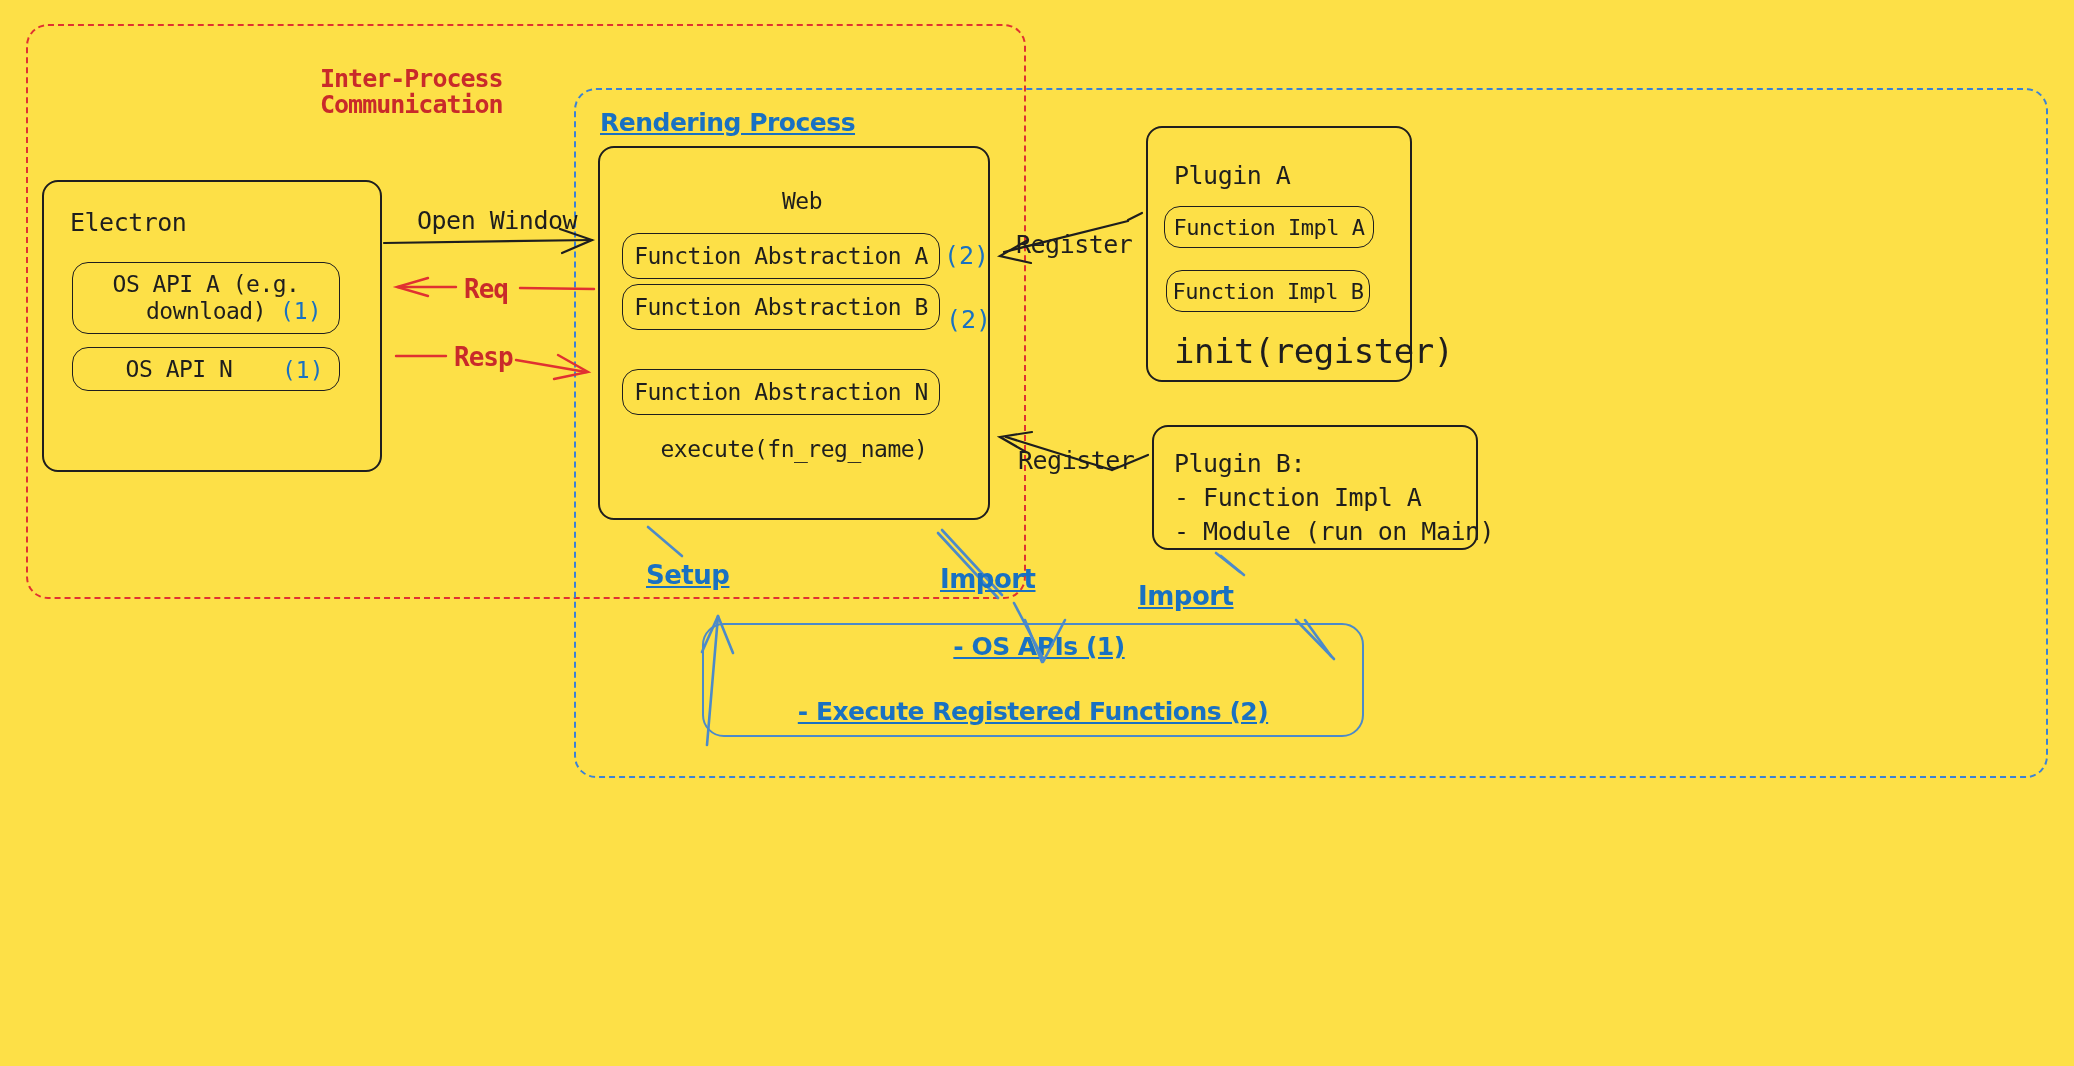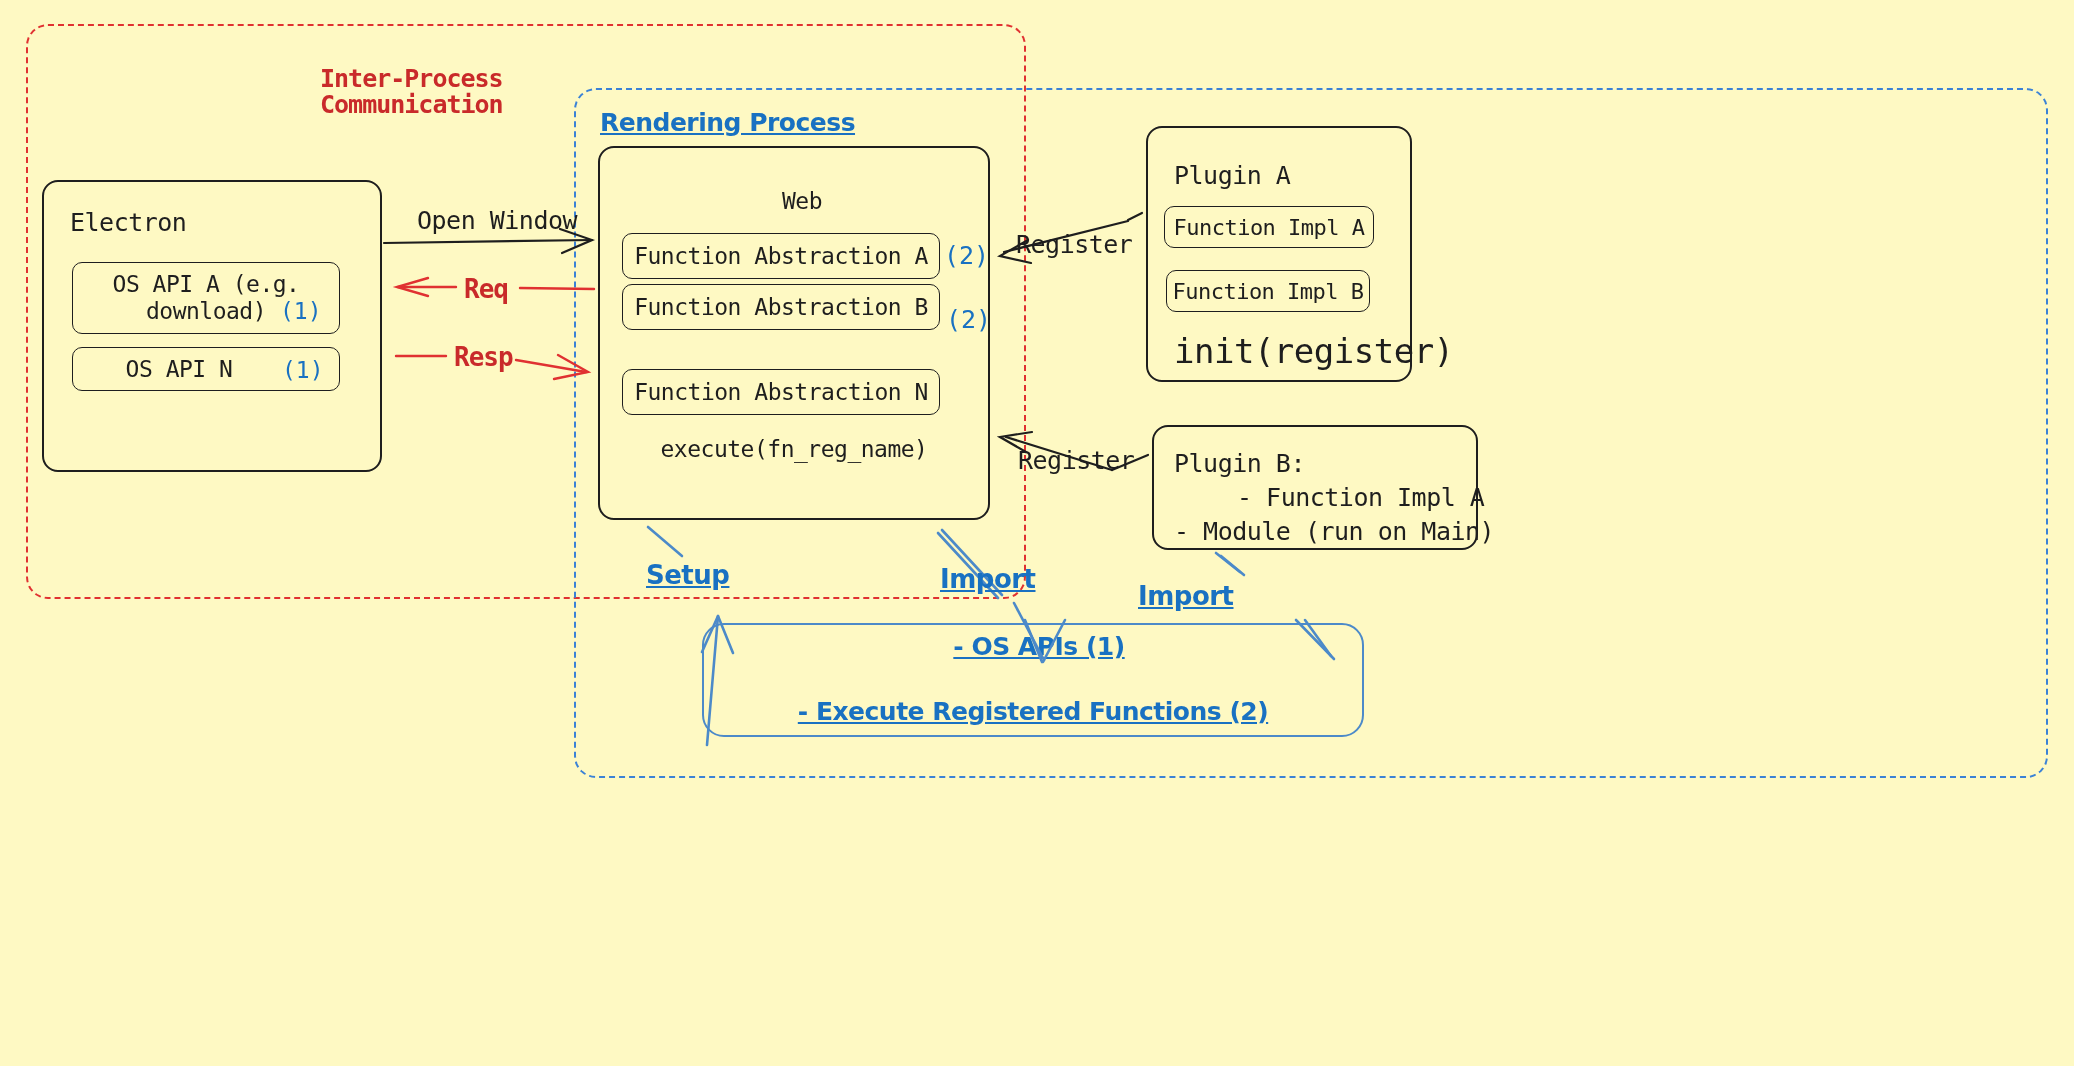--- a/index.html
+++ b/index.html
@@ -4,21 +4,21 @@
 <style>
   html, body {
     margin: 0;
     padding: 0;
     background: #ffffff;
   }
   #canvas {
     position: relative;
     width: 2074px;
     height: 1066px;
-    background: #fef9c3;
+    background: #fde047;
     font-family: "DejaVu Sans Mono", "Liberation Mono", monospace;
     overflow: hidden;
   }
   .svg-layer {
     position: absolute;
     left: 0; top: 0;
     width: 2074px;
     height: 1066px;
     pointer-events: none;
   }
@@ -57,21 +57,21 @@
     position: absolute;
     box-sizing: border-box;
     border: 2px solid #1e1e1e;
     border-radius: 16px;
     background: transparent;
   }
   .box-inner {
     position: absolute;
     box-sizing: border-box;
     border: 1.6px solid #1e1e1e;
-    border-radius: 10px;
+    border-radius: 16px;
     background: transparent;
     display: flex;
     align-items: center;
     justify-content: center;
   }
   .box-core {
     position: absolute;
     box-sizing: border-box;
     border: 2.2px solid #4c8ac9;
     border-radius: 22px;
@@ -160,21 +160,21 @@
 
   <div class="box-inner" style="left:1166px; top:270px; width:204px; height:42px;">
     <div class="mono" style="font-size:22px;">Function Impl B</div>
   </div>
 
   <div class="abs mono" style="left:1174px; top:331px; font-size:34px;">init(register)</div>
 
   <div class="box" style="left:1152px; top:425px; width:326px; height:125px;"></div>
 
   <div class="abs mono" style="left:1174px; top:449px; font-size:25px;">Plugin B:</div>
-  <div class="abs mono" style="left:1237px; top:483px; font-size:25px;">- Function Impl A</div>
+  <div class="abs mono" style="left:1174px; top:483px; font-size:25px;">- Function Impl A</div>
   <div class="abs mono" style="left:1174px; top:517px; font-size:25px;">- Module (run on Main)</div>
 
   <div class="box-core" style="left:702px; top:623px; width:662px; height:114px;"></div>
 
   <div class="abs label-blue center-text" style="left:702px; top:632px; width:674px; font-size:25px;">- OS APIs (1)</div>
   <div class="abs label-blue center-text" style="left:702px; top:697px; width:662px; font-size:25px;">- Execute Registered Functions (2)</div>
 
   <svg class="svg-layer" viewBox="0 0 2074 1066">
     <defs></defs>
 

